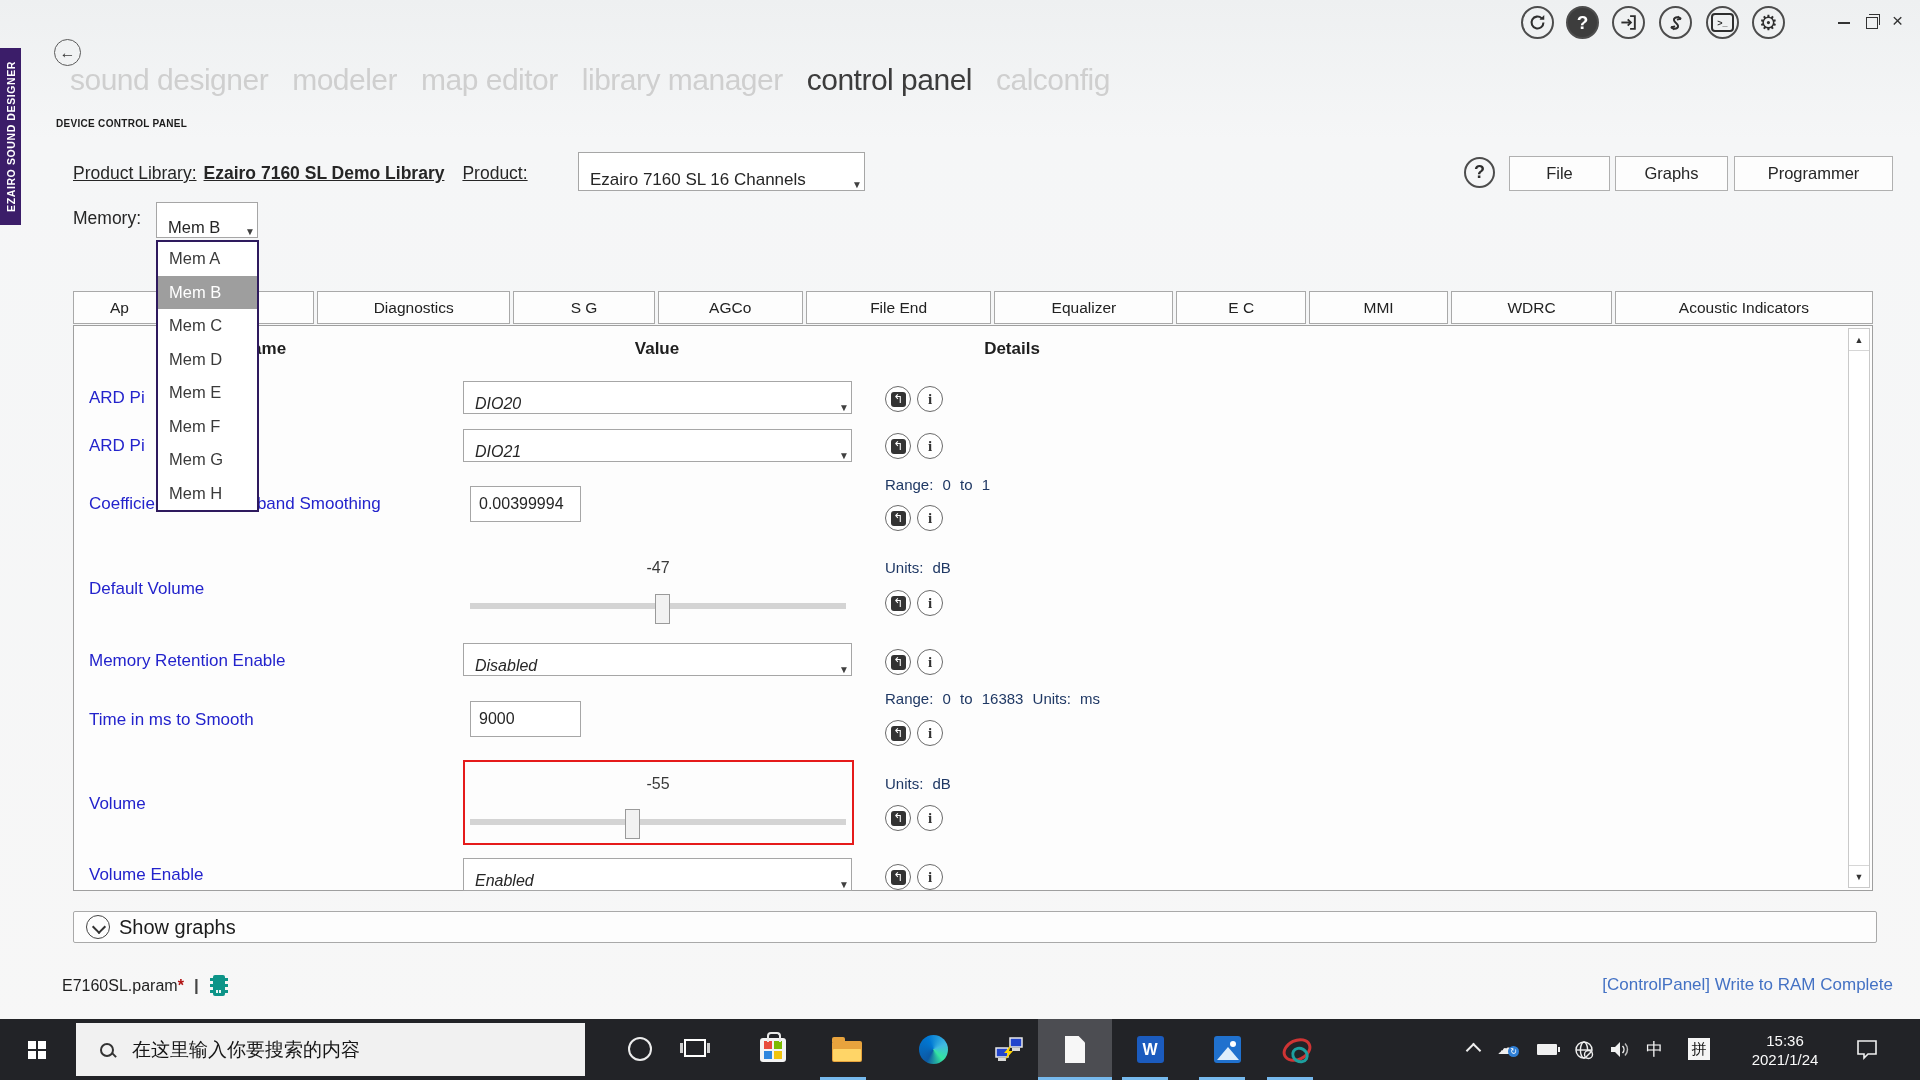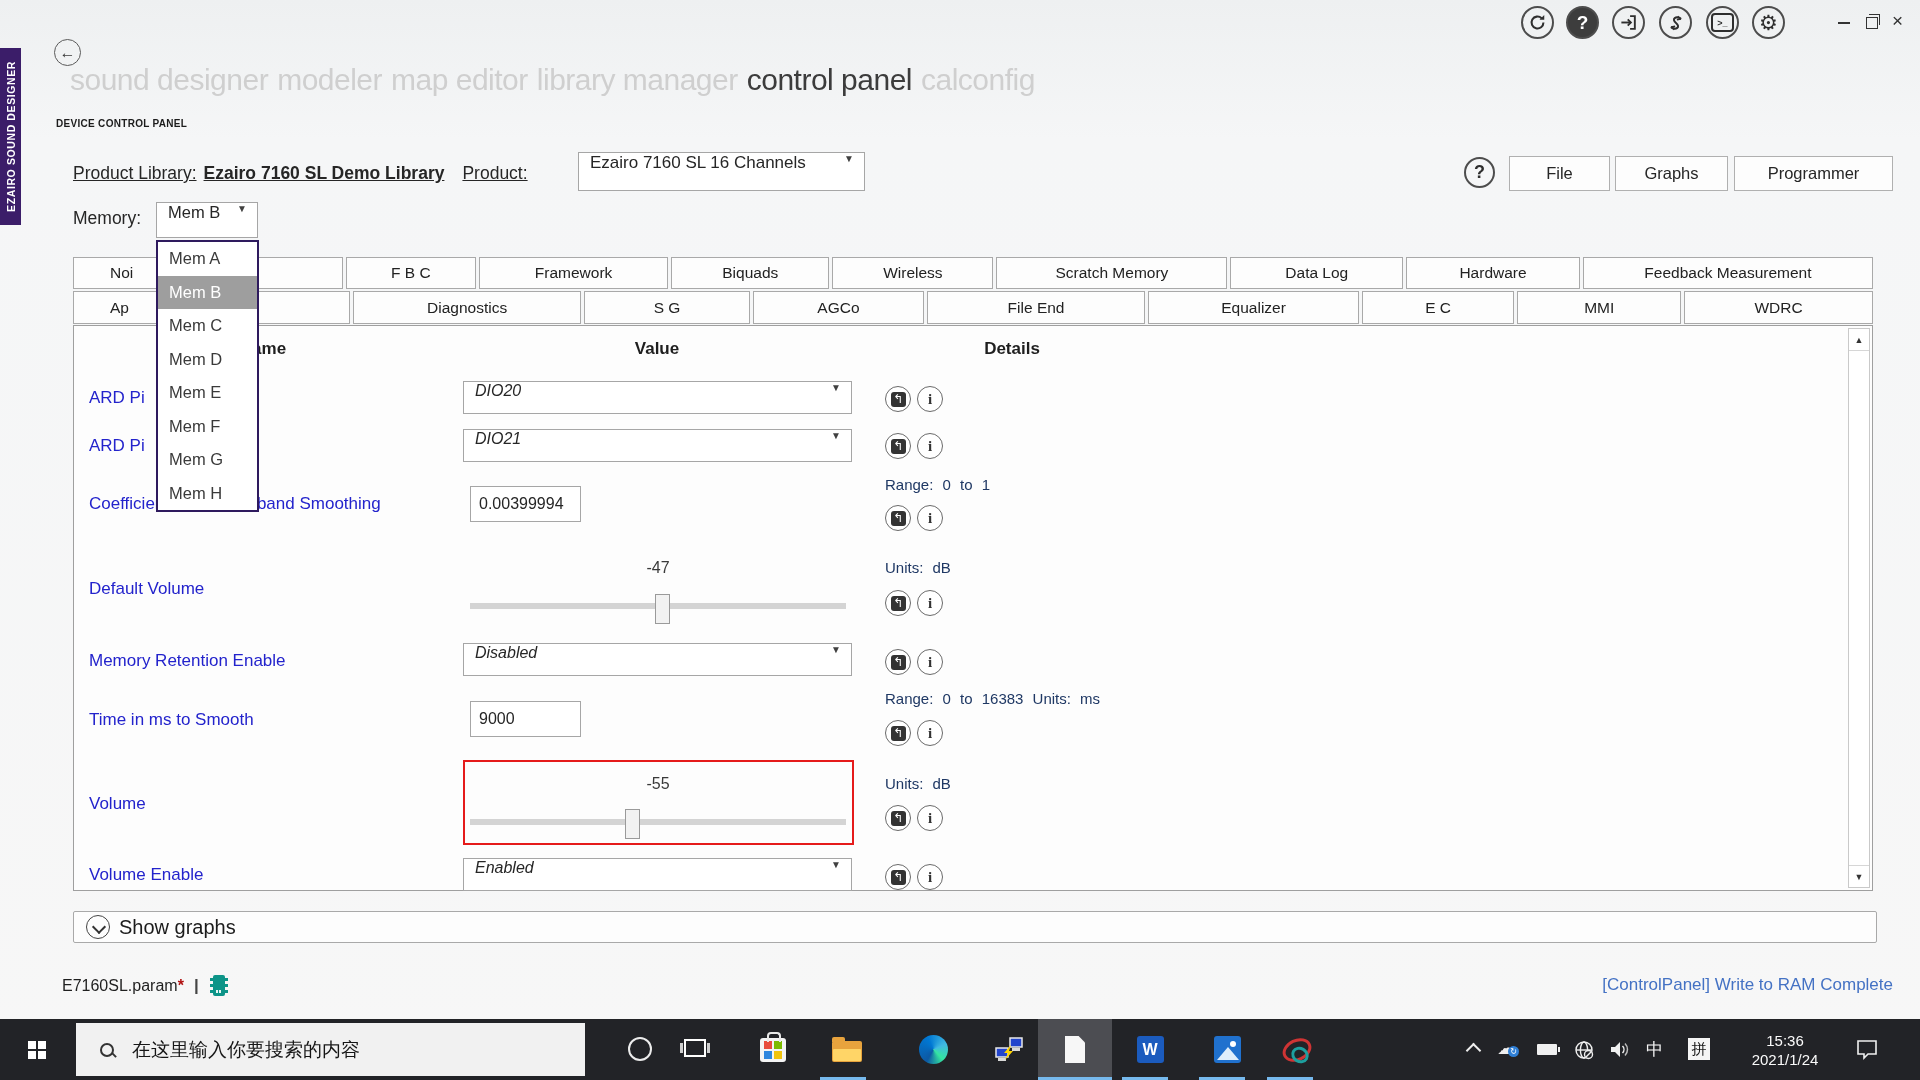--- a/index.html
+++ b/index.html
@@ -22,30 +22,30 @@
   .wclose{font-size:19px;line-height:19px;}
 
   
   .banner{position:absolute;left:0;top:48px;width:21px;height:177px;background:#3b1d69;
     display:flex;align-items:center;justify-content:center;}
   .banner span{writing-mode:vertical-rl;transform:rotate(180deg);color:#fff;font-size:10.5px;font-weight:bold;letter-spacing:.6px;white-space:nowrap;}
 
   
   .back{position:absolute;left:54px;top:39px;width:27px;height:27px;border:1.5px solid #5a5a5a;border-radius:50%;
     box-sizing:border-box;display:flex;align-items:center;justify-content:center;font-size:16px;color:#3a3a3a;}
-  .nav{position:absolute;left:70px;top:63px;display:flex;gap:9px;font-size:30px;letter-spacing:-.5px;color:#cfcfcf;white-space:nowrap;}
+  .nav{position:absolute;left:70px;top:63px;display:flex;gap:24px;font-size:30px;letter-spacing:-.5px;color:#cfcfcf;white-space:nowrap;}
   .nav .active{color:#3c3c3c;}
   .sectitle{position:absolute;left:56px;top:118px;font-size:10px;font-weight:bold;color:#1c1c1c;letter-spacing:.3px;}
 
   
   .prodrow{position:absolute;left:73px;top:163px;font-size:17.5px;color:#262626;text-decoration:underline;}
   .prodrow b{margin-left:7px;}
   .prodlbl2{margin-left:18px;}
   .select{position:absolute;background:#fff;border:1px solid #a6a6a6;box-sizing:border-box;
-    display:flex;align-items:flex-start;justify-content:space-between;padding:0 10px 0 11px;font-size:17px;color:#262626;}
+    display:flex;align-items:flex-end;justify-content:space-between;padding:0 2px 0 11px;font-size:17px;color:#262626;}
   .caret{font-size:10px;color:#404040;margin-left:6px;}
   .prod-select{left:578px;top:152px;width:287px;height:39px;}
   .helpbtn{position:absolute;left:1464px;top:157px;width:31px;height:31px;border:2px solid #4d4d4d;border-radius:50%;
     box-sizing:border-box;display:flex;align-items:center;justify-content:center;font-weight:bold;font-size:18px;color:#2e2e2e;}
   .hbtn{position:absolute;top:156px;height:35px;background:#fdfdfd;border:1px solid #b0b0b0;box-sizing:border-box;
     display:flex;align-items:center;justify-content:center;font-size:16.5px;color:#262626;}
   .bfile{left:1509px;width:101px;}
   .bgraphs{left:1615px;width:113px;}
   .bprog{left:1734px;width:159px;}
   .memlbl{position:absolute;left:73px;top:208px;font-size:17.5px;color:#262626;}
@@ -224,41 +224,31 @@
     </div>
   <div class="hbtn bfile">File</div>
   <div class="hbtn bgraphs">Graphs</div>
   <div class="hbtn bprog">Programmer</div>
   <div class="memlbl">Memory:</div>
   <div class="select mem-select">
     <span>Mem B</span>
       <span class="caret">▼</span>
   </div>
 
-  <div class="tabs tabs1">
-    <div class="tab cut">Noi</div>
-    <div class="tab">F B C</div>
-    <div class="tab">Framework</div>
-    <div class="tab">Biquads</div>
-    <div class="tab">Wireless</div>
-    <div class="tab">Scratch Memory</div>
-    <div class="tab">Data Log</div>
-    <div class="tab">Hardware</div>
-    <div class="tab">Feedback Measurement</div>
-  </div>
   <div class="tabs tabs2">
     <div class="tab cut">Ap</div>
     <div class="tab">Diagnostics</div>
     <div class="tab">S G</div>
     <div class="tab">AGCo</div>
     <div class="tab">File End</div>
     <div class="tab">Equalizer</div>
     <div class="tab">E C</div>
     <div class="tab">MMI</div>
     <div class="tab">WDRC</div>
+    <div class="tab">Acoustic Indicators</div>
   </div>
 
   <div class="panel">
     <div class="phdr hname">Name</div>
     <div class="phdr hvalue">Value</div>
     <div class="phdr hdetails">Details</div>
 
     <span class="pname" style="top:62px;">ARD Pi</span>
     <div class="select pselect" style="top:55px;">
       <span>DIO20</span>

